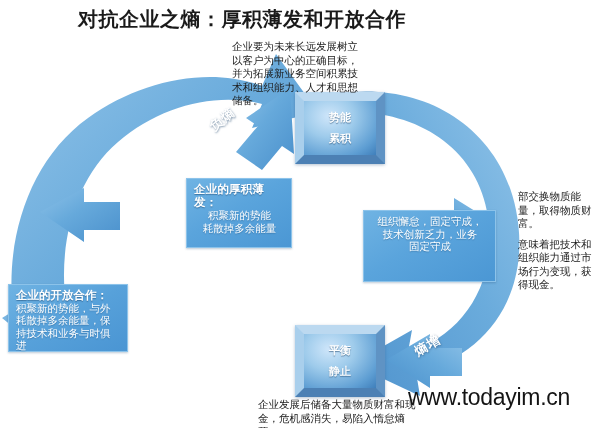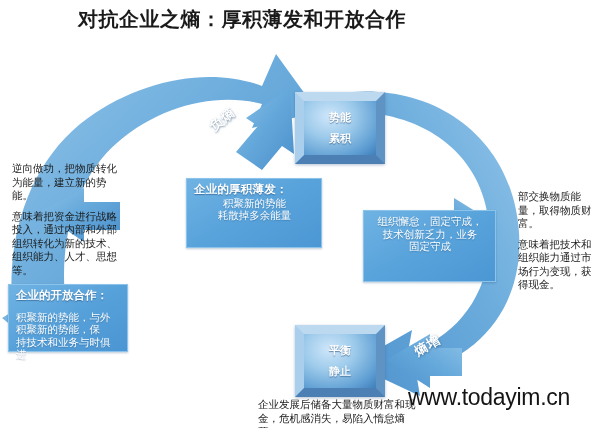--- a/index.html
+++ b/index.html
@@ -58,33 +58,33 @@
     padding:4px 6px 5px 7px;
     background:linear-gradient(150deg,#6fb3e3 0%,#5aa4dc 45%,#4b97d4 100%);
     border:1px solid #8cc3ea;
     box-shadow:0 1px 2px rgba(40,80,120,0.3);
     line-height:12.5px;
   }
   .panel .ptitle{font-weight:bold;font-size:11.5px;letter-spacing:0.2px;
     text-shadow:0 1px 1px rgba(20,60,100,0.5);margin-bottom:1px;}
   .panel .pbody{font-size:10.5px;text-shadow:0 1px 1px rgba(20,60,100,0.35);text-align:center;}
 
-  #panel-left{left:186px;top:178px;width:136px;height:70px;}
+  #panel-left{left:186px;top:178px;width:106px;height:70px;}
   #panel-right{left:363px;top:210px;width:133px;height:72px;}
 
   #panel-openco{
     left:8px;top:284px;width:120px;height:68px;
     box-sizing:border-box;color:#fff;padding:4px 6px 5px 7px;
     background:linear-gradient(150deg,#6fb3e3 0%,#57a1da 50%,#4a95d3 100%);
     border:1px solid #8cc3ea;
     box-shadow:0 1px 2px rgba(40,80,120,0.3);
     line-height:12.5px;
   }
   #panel-openco .ptitle{font-weight:bold;font-size:11.5px;
-    text-shadow:0 1px 1px rgba(20,60,100,0.5);margin-bottom:9px;}
+    text-shadow:0 1px 1px rgba(20,60,100,0.5);margin-bottom:0;}
   #panel-openco .pbody{font-size:10.5px;text-shadow:0 1px 1px rgba(20,60,100,0.35);}
 
   
   .note{color:#1b1b1b;font-size:10.5px;line-height:13.5px;}
   .note p{margin:0 0 7px 0;}
   .note p:last-child{margin-bottom:0;}
 
   #note-top{left:232px;top:40px;width:135px;text-align:left;}
   #note-left{left:12px;top:162px;width:112px;}
   #note-right{left:518px;top:190px;width:78px;}
@@ -213,30 +213,29 @@
 
   <div class="abs panel" id="panel-right">
     <div class="pbody">组织懈怠，固定守成，</div>
     <div class="pbody">技术创新乏力，业务</div>
     <div class="pbody">固定守成</div>
   </div>
 
   <div class="abs" id="panel-openco">
     <div class="ptitle">企业的开放合作：</div>
     <div class="pbody">积聚新的势能，与外</div>
-    <div class="pbody">积聚新的势能，保</div>
+    <div class="pbody">耗散掉多余能量，保</div>
     <div class="pbody">持技术和业务与时俱</div>
     <div class="pbody">进</div>
   </div>
 
-
-  <div class="abs note" id="note-left">
-    <p>逆向做功，把物质转化为能量，建立新的势能。</p>
-    <p>意味着把资金进行战略投入，通过内部和外部组织转化为新的技术、组织能力、人才、思想等。</p>
-  </div>
+  <div class="abs note" id="note-top">
+    <p>企业要为未来长远发展树立以客户为中心的正确目标，并为拓展新业务空间积累技术和组织能力、人才和思想储备。</p>
+  </div>
+
 
   <div class="abs note" id="note-right">
     <p>部交换物质能量，取得物质财富。</p>
     <p>意味着把技术和组织能力通过市场行为变现，获得现金。</p>
   </div>
 
   <div class="abs note" id="note-bottom">
     <p>企业发展后储备大量物质财富和现金，危机感消失，易陷入惰怠熵死。</p>
   </div>
 

